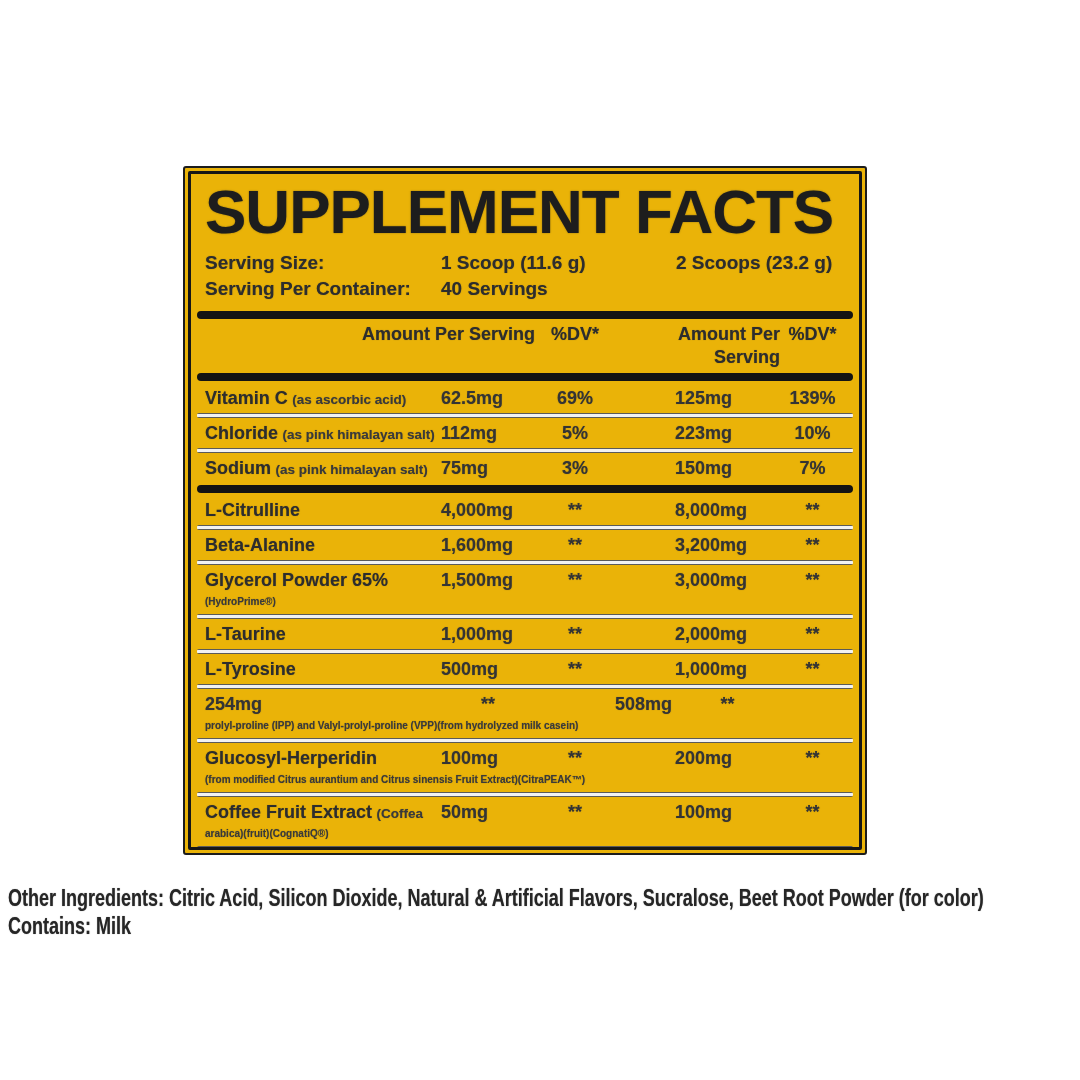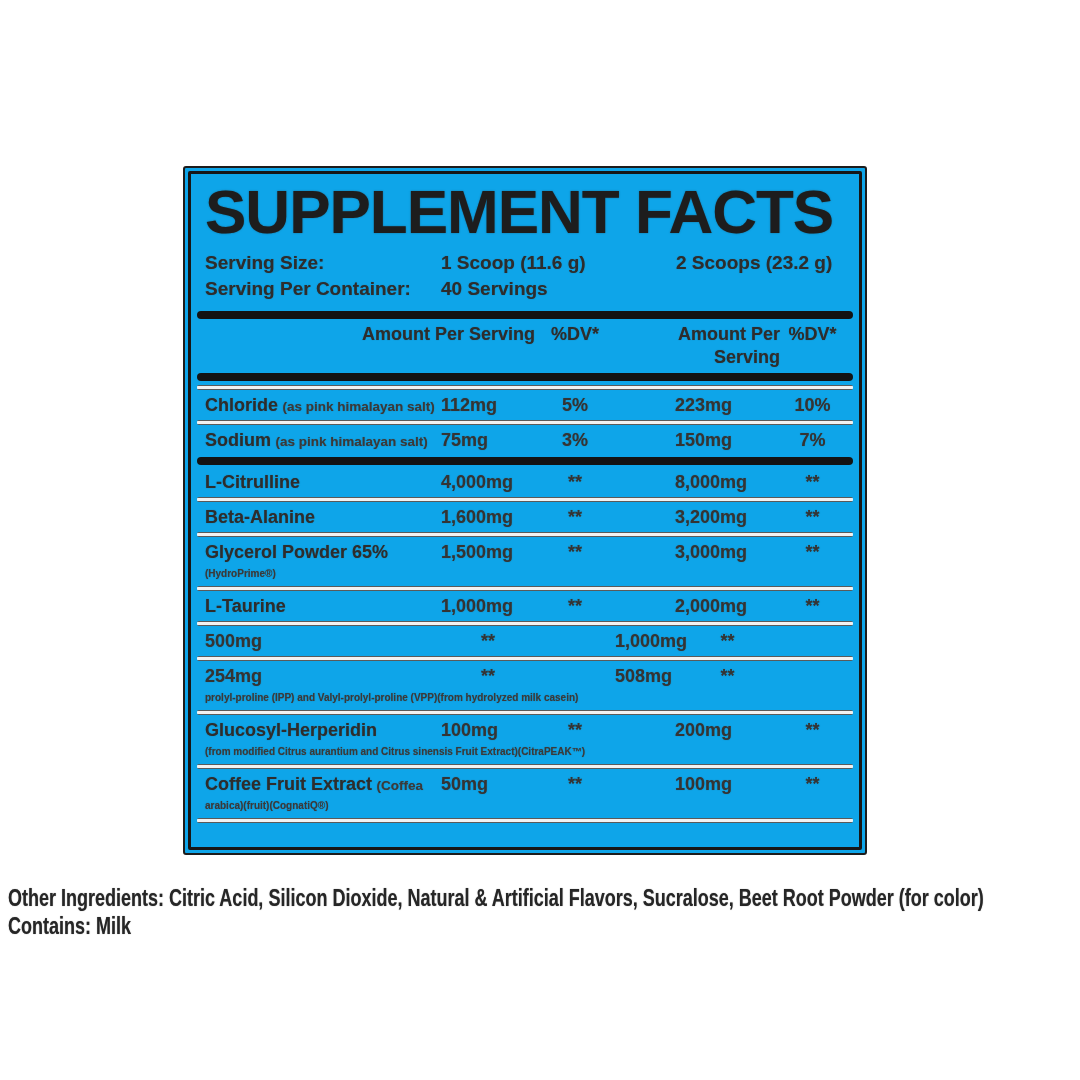--- a/index.html
+++ b/index.html
@@ -14,21 +14,21 @@
   .facts-panel {
     position: absolute;
     left: 183px;
     top: 166px;
     width: 684px;
     height: 689px;
     box-sizing: border-box;
     border: 2px solid #1c1c1c;
     border-radius: 3px;
     padding: 3px;
-    background: #0ea5e9;
+    background: #eab308;
   }
   .facts-inner {
     box-sizing: border-box;
     width: 100%;
     height: 100%;
     border: 3px solid #161616;
     border-radius: 2px;
     padding: 2px 14px 6px 14px;
     overflow: hidden;
   }
@@ -132,20 +132,29 @@
 
     <div class="hdr-grid soft">
       <div class="hdr-amt1">Amount Per Serving</div>
       <div class="hdr-dv1">%DV*</div>
       <div class="hdr-amt2">Amount Per Serving</div>
       <div class="hdr-dv2">%DV*</div>
     </div>
 
     <div class="bar"></div>
 
+    <div class="row soft">
+      <div class="cell-name"><span class="nm">Vitamin C</span> <span class="nt">(as ascorbic acid)</span></div>
+      <div class="amt">62.5mg</div>
+      <div class="dv">69%</div>
+      <div></div>
+      <div class="amt">125mg</div>
+      <div class="dv">139%</div>
+
+    </div>
     <div class="sep"></div>
     <div class="row soft">
       <div class="cell-name"><span class="nm">Chloride</span> <span class="nt">(as pink himalayan salt)</span></div>
       <div class="amt">112mg</div>
       <div class="dv">5%</div>
       <div></div>
       <div class="amt">223mg</div>
       <div class="dv">10%</div>
 
     </div>
@@ -196,20 +205,21 @@
       <div class="cell-name"><span class="nm">L-Taurine</span> </div>
       <div class="amt">1,000mg</div>
       <div class="dv">**</div>
       <div></div>
       <div class="amt">2,000mg</div>
       <div class="dv">**</div>
 
     </div>
     <div class="sep"></div>
     <div class="row soft">
+      <div class="cell-name"><span class="nm">L-Tyrosine</span> </div>
       <div class="amt">500mg</div>
       <div class="dv">**</div>
       <div></div>
       <div class="amt">1,000mg</div>
       <div class="dv">**</div>
 
     </div>
     <div class="sep"></div>
     <div class="row soft">
       <div class="amt">254mg</div>

